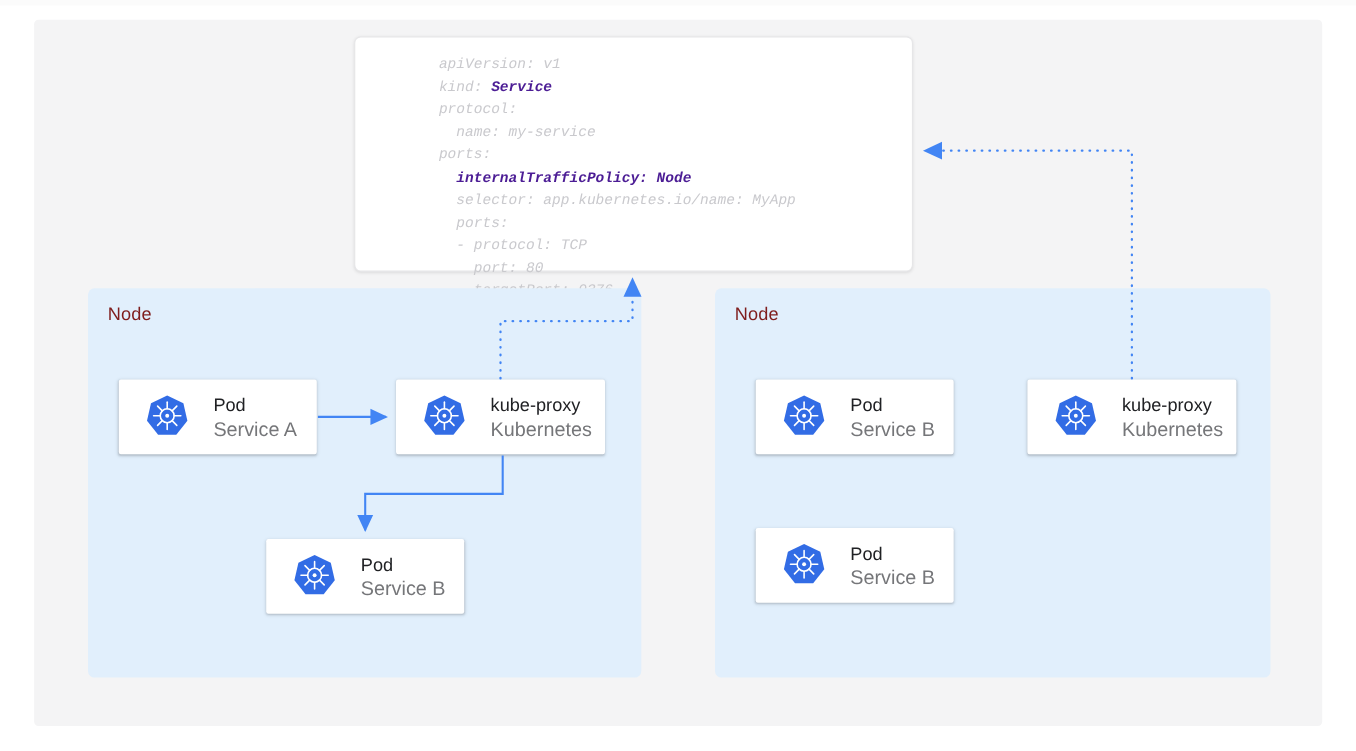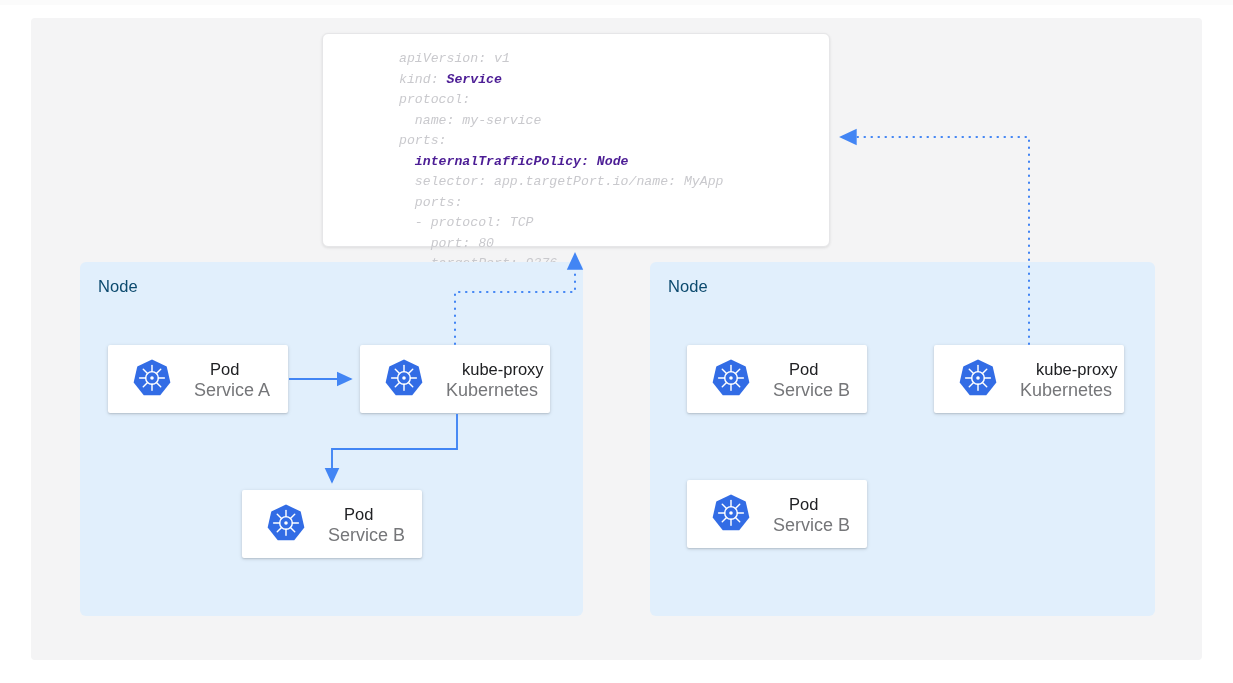--- a/index.html
+++ b/index.html
@@ -61,21 +61,21 @@
     position: absolute;
     background: #e1effc;
     border-radius: 6px;
   }
   #node-left  { left: 80px;  top: 262px; width: 503px; height: 354px; }
   #node-right { left: 650px; top: 262px; width: 505px; height: 354px; }
   .node-label {
     position: absolute;
     left: 18px; top: 15px;
     font-size: 16.5px;
-    color: #0c4a6e;
+    color: #7f1d1d;
     letter-spacing: 0.1px;
   }
 
   
   .res-card {
     position: absolute;
     background: #ffffff;
     border-radius: 2px;
     box-shadow: 0 1px 2px rgba(60,64,67,0.22), 0 1px 4px rgba(60,64,67,0.10);
     display: flex;
@@ -92,21 +92,20 @@
     margin-left: 20px;
     display: flex;
     flex-direction: column;
     justify-content: center;
   }
   .res-title {
     font-size: 16.5px;
     color: #202124;
     line-height: 21px;
     white-space: nowrap;
-    margin-left: 16px;
   }
   .res-sub {
     font-size: 18px;
     color: #757679;
     line-height: 20px;
     white-space: nowrap;
   }
 
   #card-pod-a      { left: 108px; top: 345px; width: 180px; height: 68px; }
   #card-kubeproxy-l{ left: 360px; top: 345px; width: 190px; height: 68px; }
@@ -130,21 +129,21 @@
 
 <div id="canvas-panel"></div>
 
 <div id="yaml-card">
   <pre id="yaml-code"><span>apiVersion: v1</span>
 <span>kind: <span class="kw">Service</span></span>
 <span>protocol:</span>
 <span>  name: my-service</span>
 <span>ports:</span>
 <span class="kw">  internalTrafficPolicy: Node</span>
-<span>  selector: app.targetPort.io/name: MyApp</span>
+<span>  selector: app.kubernetes.io/name: MyApp</span>
 <span>  ports:</span>
 <span>  - protocol: TCP</span>
 <span>    port: 80</span>
 <span>    targetPort: 9376</span></pre>
 </div>
 
 <div class="node-panel" id="node-left">
   <div class="node-label">Node</div>
 </div>
 

